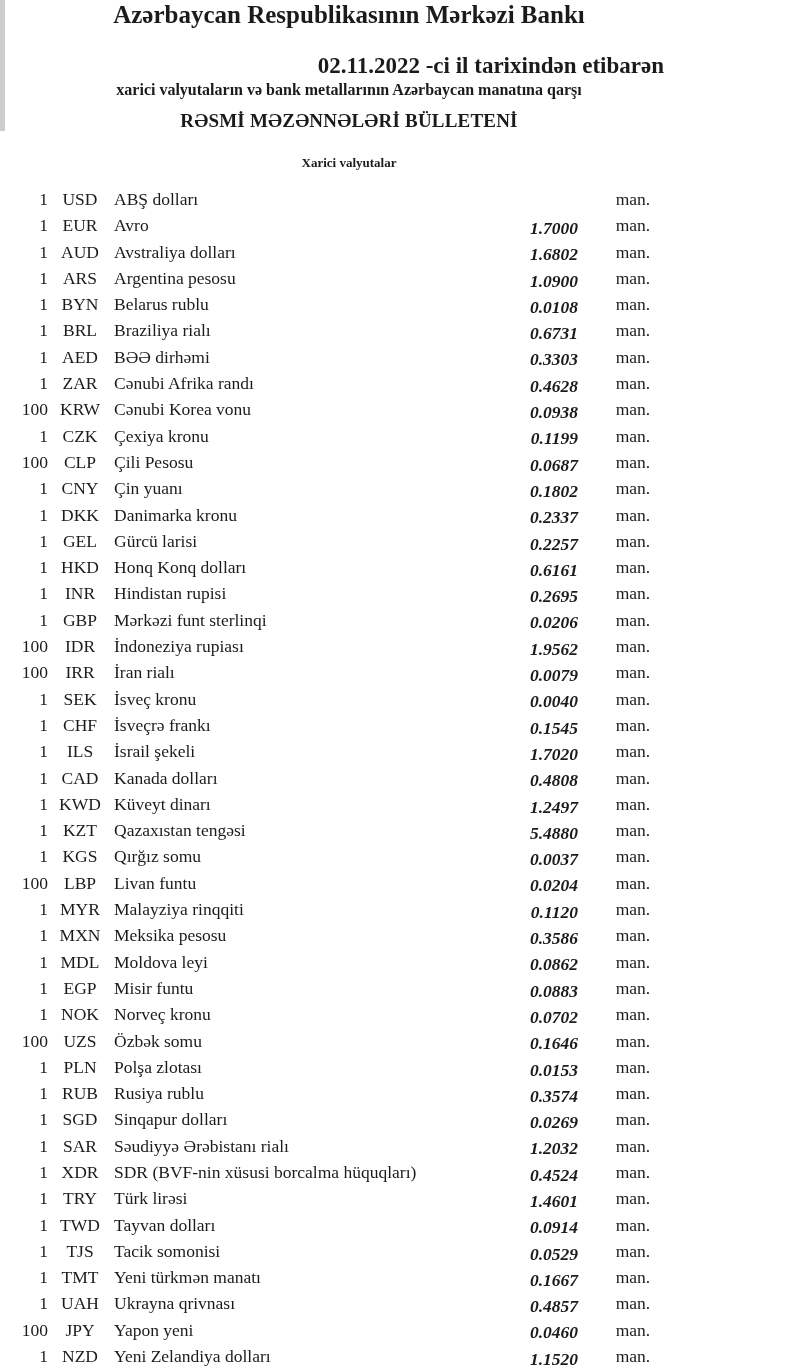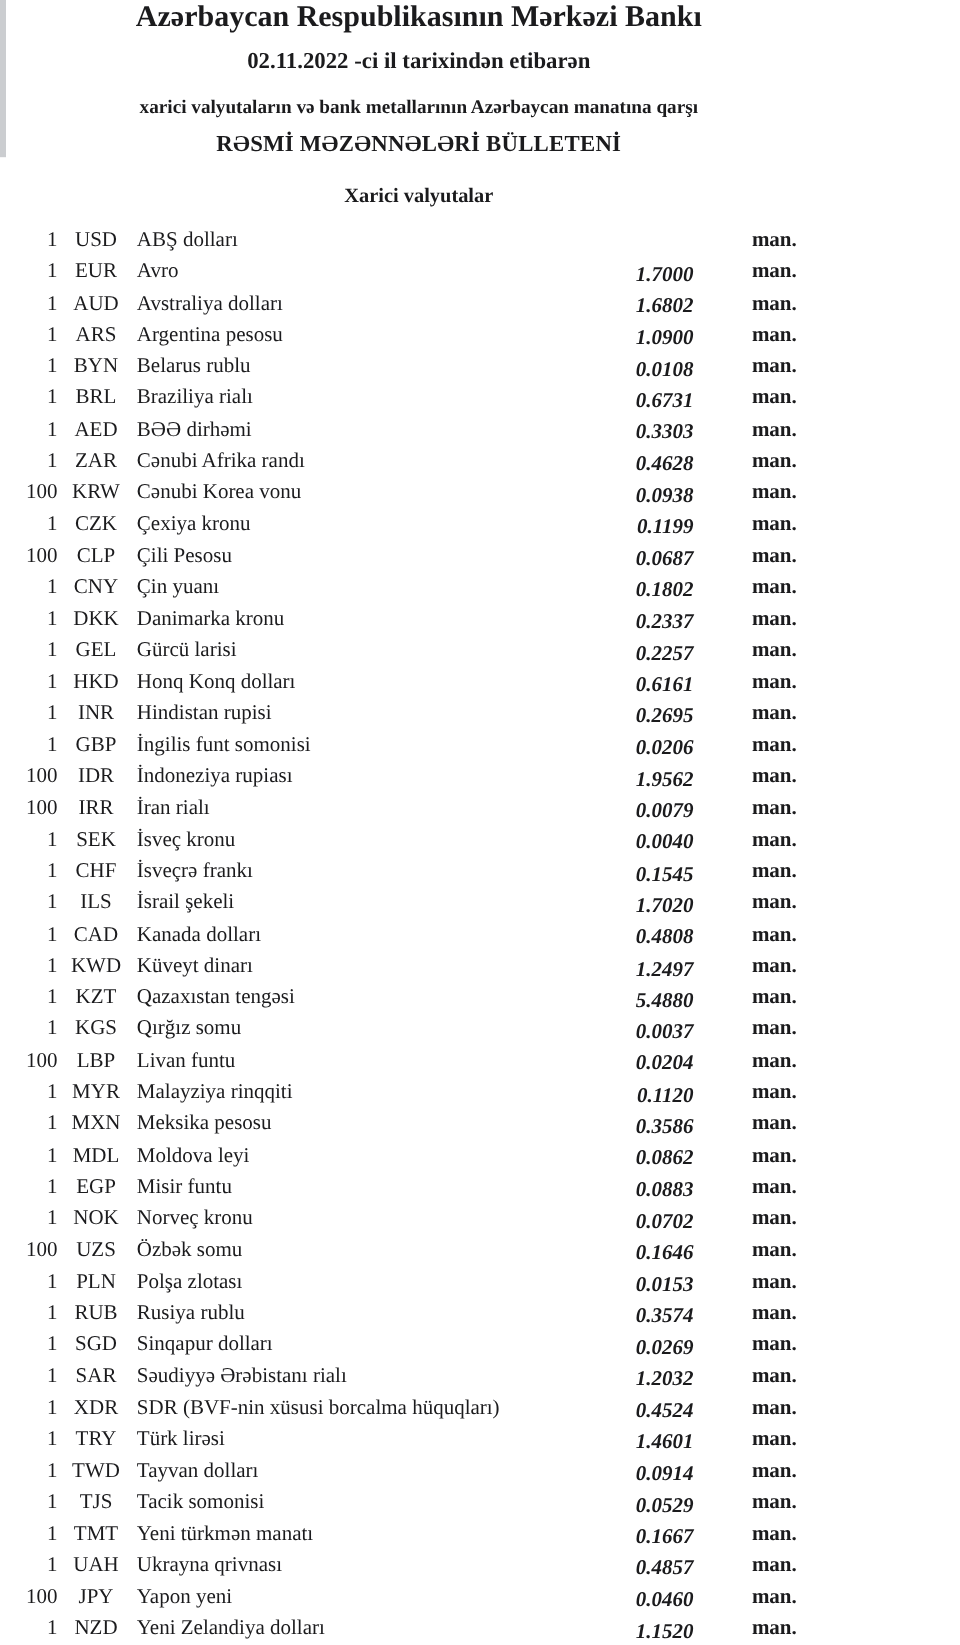--- a/index.html
+++ b/index.html
@@ -30,31 +30,31 @@
   }
   .hdr {
     position: absolute;
     left: 34px;
     right: 0;
     text-align: center;
     font-weight: bold;
     white-space: nowrap;
   }
   .hdr-title   { top: 0px;   font-size: 25px; line-height: 30px; }
-  .hdr-date    { top: 40px;  font-size: 19px; line-height: 23px; }
+  .hdr-date    { top: 54px;  font-size: 23px; line-height: 23px; text-align: right; }
   .hdr-subject { top: 78px;  font-size: 16px; line-height: 23px; }
   .hdr-bull    { top: 109px; font-size: 19px; line-height: 23px; letter-spacing: 0.2px; }
   .section-title {
     position: absolute;
     left: 34px;
     right: 0;
     top: 152px;
     text-align: center;
     font-weight: bold;
-    font-size: 17px;
+    font-size: 13px;
     line-height: 22px;
   }
   .rates-table {
     position: absolute;
     left: 0;
     right: 0;
     top: 186px;
   }
   .row {
     display: flex;
@@ -63,21 +63,21 @@
   }
   .row span {
     font-size: 17.5px;
     line-height: 26.3px;
     white-space: nowrap;
   }
   .c-qty  { width: 48px;  text-align: right; }
   .c-code { width: 64px;  text-align: center; }
   .c-name { flex: 1; padding-left: 2px; }
   .c-rate { width: 122px; text-align: right; font-weight: bold; font-style: italic; margin-top: 29px; }
-  .c-man  { width: 86px;  padding-left: 24px; box-sizing: border-box; text-align: right; font-weight: bold; }
+  .c-man  { width: 86px;  padding-left: 24px; box-sizing: border-box; text-align: center; }
 </style>
 </head>
 <body>
 
 <div class="page">
 
   <div class="edge-fragment"></div>
 
   <div class="hdr hdr-title">Azərbaycan Respublikasının Mərkəzi Bankı</div>
 
@@ -198,21 +198,21 @@
       <div class="row">
         <span class="c-qty">1</span>
         <span class="c-code">INR</span>
         <span class="c-name">Hindistan rupisi</span>
         <span class="c-rate">0.0206</span>
         <span class="c-man">man.</span>
       </div>
       <div class="row">
         <span class="c-qty">1</span>
         <span class="c-code">GBP</span>
-        <span class="c-name">İngilis funt somonisi</span>
+        <span class="c-name">Mərkəzi funt sterlinqi</span>
         <span class="c-rate">1.9562</span>
         <span class="c-man">man.</span>
       </div>
       <div class="row">
         <span class="c-qty">100</span>
         <span class="c-code">IDR</span>
         <span class="c-name">İndoneziya rupiası</span>
         <span class="c-rate">0.0079</span>
         <span class="c-man">man.</span>
       </div>

